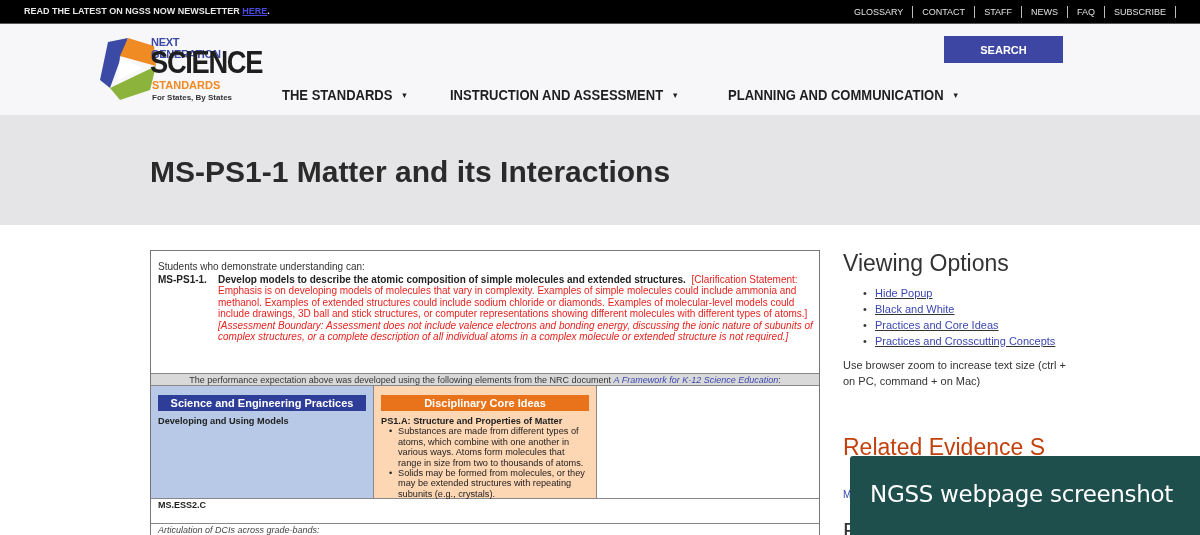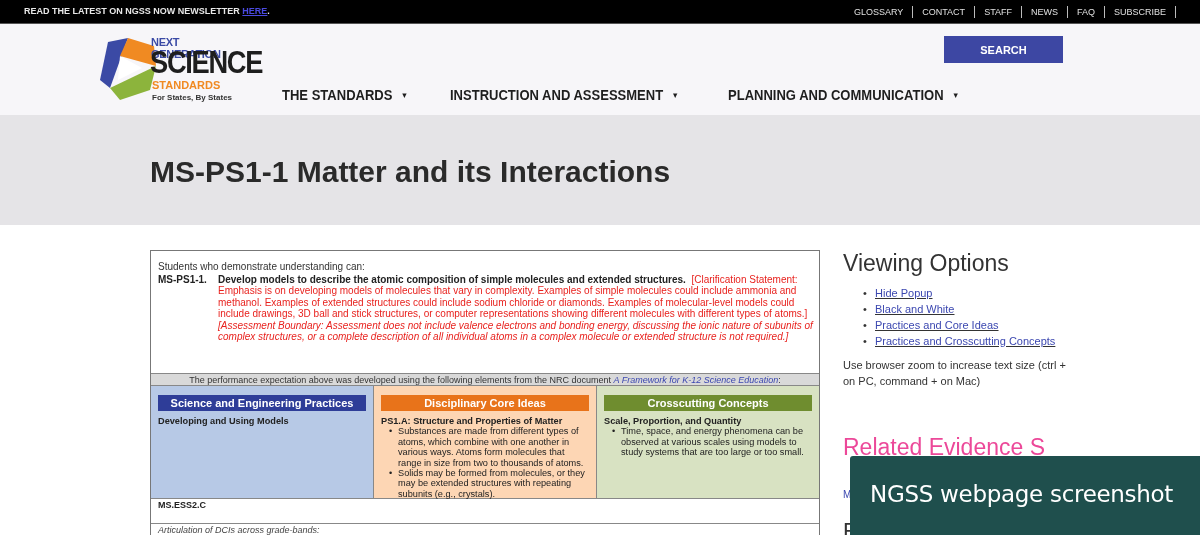--- a/index.html
+++ b/index.html
@@ -48,21 +48,21 @@
   .conn .label { font-style: italic; color: #444; }
   .conn .val { font-weight: bold; color: #222; }
   .artic { position: absolute; left: 0; top: 273px; width: 668px; height: 20px; padding: 1px 7px; font-size: 9px; line-height: 11px; }
   .artic .label { font-style: italic; color: #444; }
   .sidebar { position: absolute; left: 843px; top: 250px; width: 230px; }
   .sidebar h2 { font-size: 23px; font-weight: normal; color: #333; }
   .sidebar ul { margin-top: 8px; margin-left: 20px; list-style: none; text-decoration: underline; }
   .sidebar ul li { position: relative; padding-left: 12px; font-size: 11px; line-height: 16px; color: #3b47b0; }
   .sidebar ul li::before { content: "•"; position: absolute; left: 0; color: #333; }
   .sidebar .hint { margin-top: 8px; font-size: 11px; line-height: 16px; color: #333; }
-  .related { position: absolute; left: 843px; top: 434px; font-size: 23px; color: #ec4899; width: 240px; line-height: 26px; }
+  .related { position: absolute; left: 843px; top: 434px; font-size: 23px; color: #c2410c; width: 240px; line-height: 26px; }
   .related-link { position: absolute; left: 843px; top: 489px; font-size: 10px; color: #3b47b0; }
   .related-r { position: absolute; left: 843px; top: 518px; font-size: 22px; color: #333; }
   .overlay { position: absolute; left: 850px; top: 456px; width: 350px; height: 79px; background: #1f4f4d; border-radius: 3px 0 0 0; }
   .overlay span { position: absolute; left: 20px; top: 25px; font-size: 23px; color: #fff; font-family: "DejaVu Sans", sans-serif; letter-spacing: -0.3px; }
 </style>
 </head>
 <body>
 
 <div class="topbar">
   <div class="news">
@@ -129,27 +129,20 @@
       <div class="sub">Developing and Using Models</div>
     </div>
     <div class="col dci">
       <div class="hdr">Disciplinary Core Ideas</div>
       <div class="sub">PS1.A: Structure and Properties of Matter</div>
       <ul>
         <li>Substances are made from different types of atoms, which combine with one another in various ways. Atoms form molecules that range in size from two to thousands of atoms.</li>
         <li>Solids may be formed from molecules, or they may be extended structures with repeating subunits (e.g., crystals).</li>
       </ul>
     </div>
-    <div class="col ccc">
-      <div class="hdr">Crosscutting Concepts</div>
-      <div class="sub">Scale, Proportion, and Quantity</div>
-      <ul>
-        <li>Time, space, and energy phenomena can be observed at various scales using models to study systems that are too large or too small.</li>
-      </ul>
-    </div>
   </div>
   <div class="conn">
     <div class="val">MS.ESS2.C</div>
   </div>
   <div class="artic">
     <div class="label">Articulation of DCIs across grade-bands:</div>
   </div>
 </div>
 
 <div class="sidebar">

